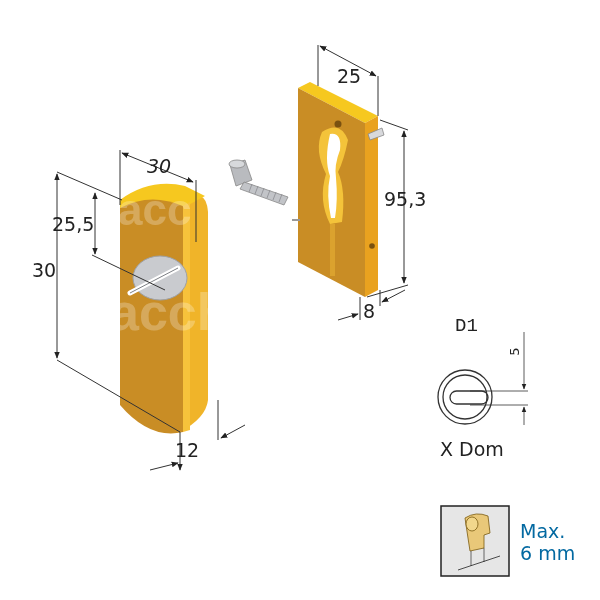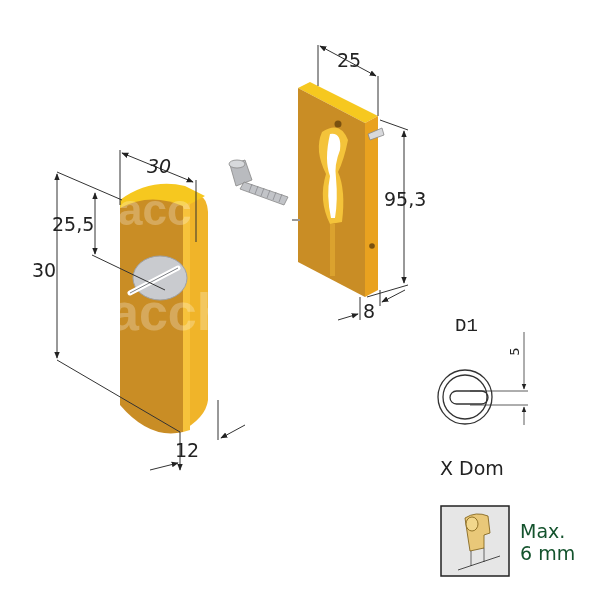--- a/index.html
+++ b/index.html
@@ -1,20 +1,20 @@
 <!DOCTYPE html>
 <html><head>
 <meta charset="utf-8">
 <style>
   html, body { margin:0; padding:0; background:#ffffff; }
   body { width:600px; height:600px; position:relative; overflow:hidden;
          font-family:"DejaVu Sans", sans-serif; }
   svg { position:absolute; left:0; top:0; }
   .lbl { position:absolute; color:#222; font-size:19px; line-height:1; white-space:nowrap; }
-  .red { color:#14532d; }
+  .red { color:#0369a1; }
 </style>
 </head>
 <body>
 
 <svg width="600" height="600" viewBox="0 0 600 600">
   <defs>
     <marker id="arr" viewBox="0 0 10 10" refX="9" refY="5" markerWidth="7" markerHeight="7" orient="auto-start-reverse">
       <path d="M0,1 L10,5 L0,9 z" fill="#222"></path>
     </marker>
   </defs>
@@ -119,20 +119,20 @@
   <g fill="#ffffff" opacity="0.25" font-family="Liberation Sans, sans-serif" font-weight="bold">
     <text x="118" y="225" font-size="44">acc</text>
     <text x="110" y="330" font-size="52">acch</text>
   </g>
 </svg>
 
 <span class="lbl" style="left:147px;top:157px;font-style:italic;">30</span>
 <span class="lbl" style="left:52px;top:215px;">25,5</span>
 <span class="lbl" style="left:32px;top:261px;">30</span>
 <span class="lbl" style="left:175px;top:441px;">12</span>
-<span class="lbl" style="left:337px;top:51px;">25</span>
+<span class="lbl" style="left:337px;top:67px;">25</span>
 <span class="lbl" style="left:384px;top:190px;">95,3</span>
 <span class="lbl" style="left:363px;top:302px;">8</span>
 <span class="lbl" style="left:455px;top:317px;font-family:Liberation Mono, monospace;">D1</span>
 <span class="lbl" style="left:510px;top:345px;font-size:13px;transform:rotate(-90deg);">5</span>
-<span class="lbl" style="left:440px;top:459px;">X Dom</span>
+<span class="lbl" style="left:440px;top:440px;">X Dom</span>
 <span class="lbl red" style="left:520px;top:522px;">Max.</span>
 <span class="lbl red" style="left:520px;top:544px;">6 mm</span>
 
 </body></html>

